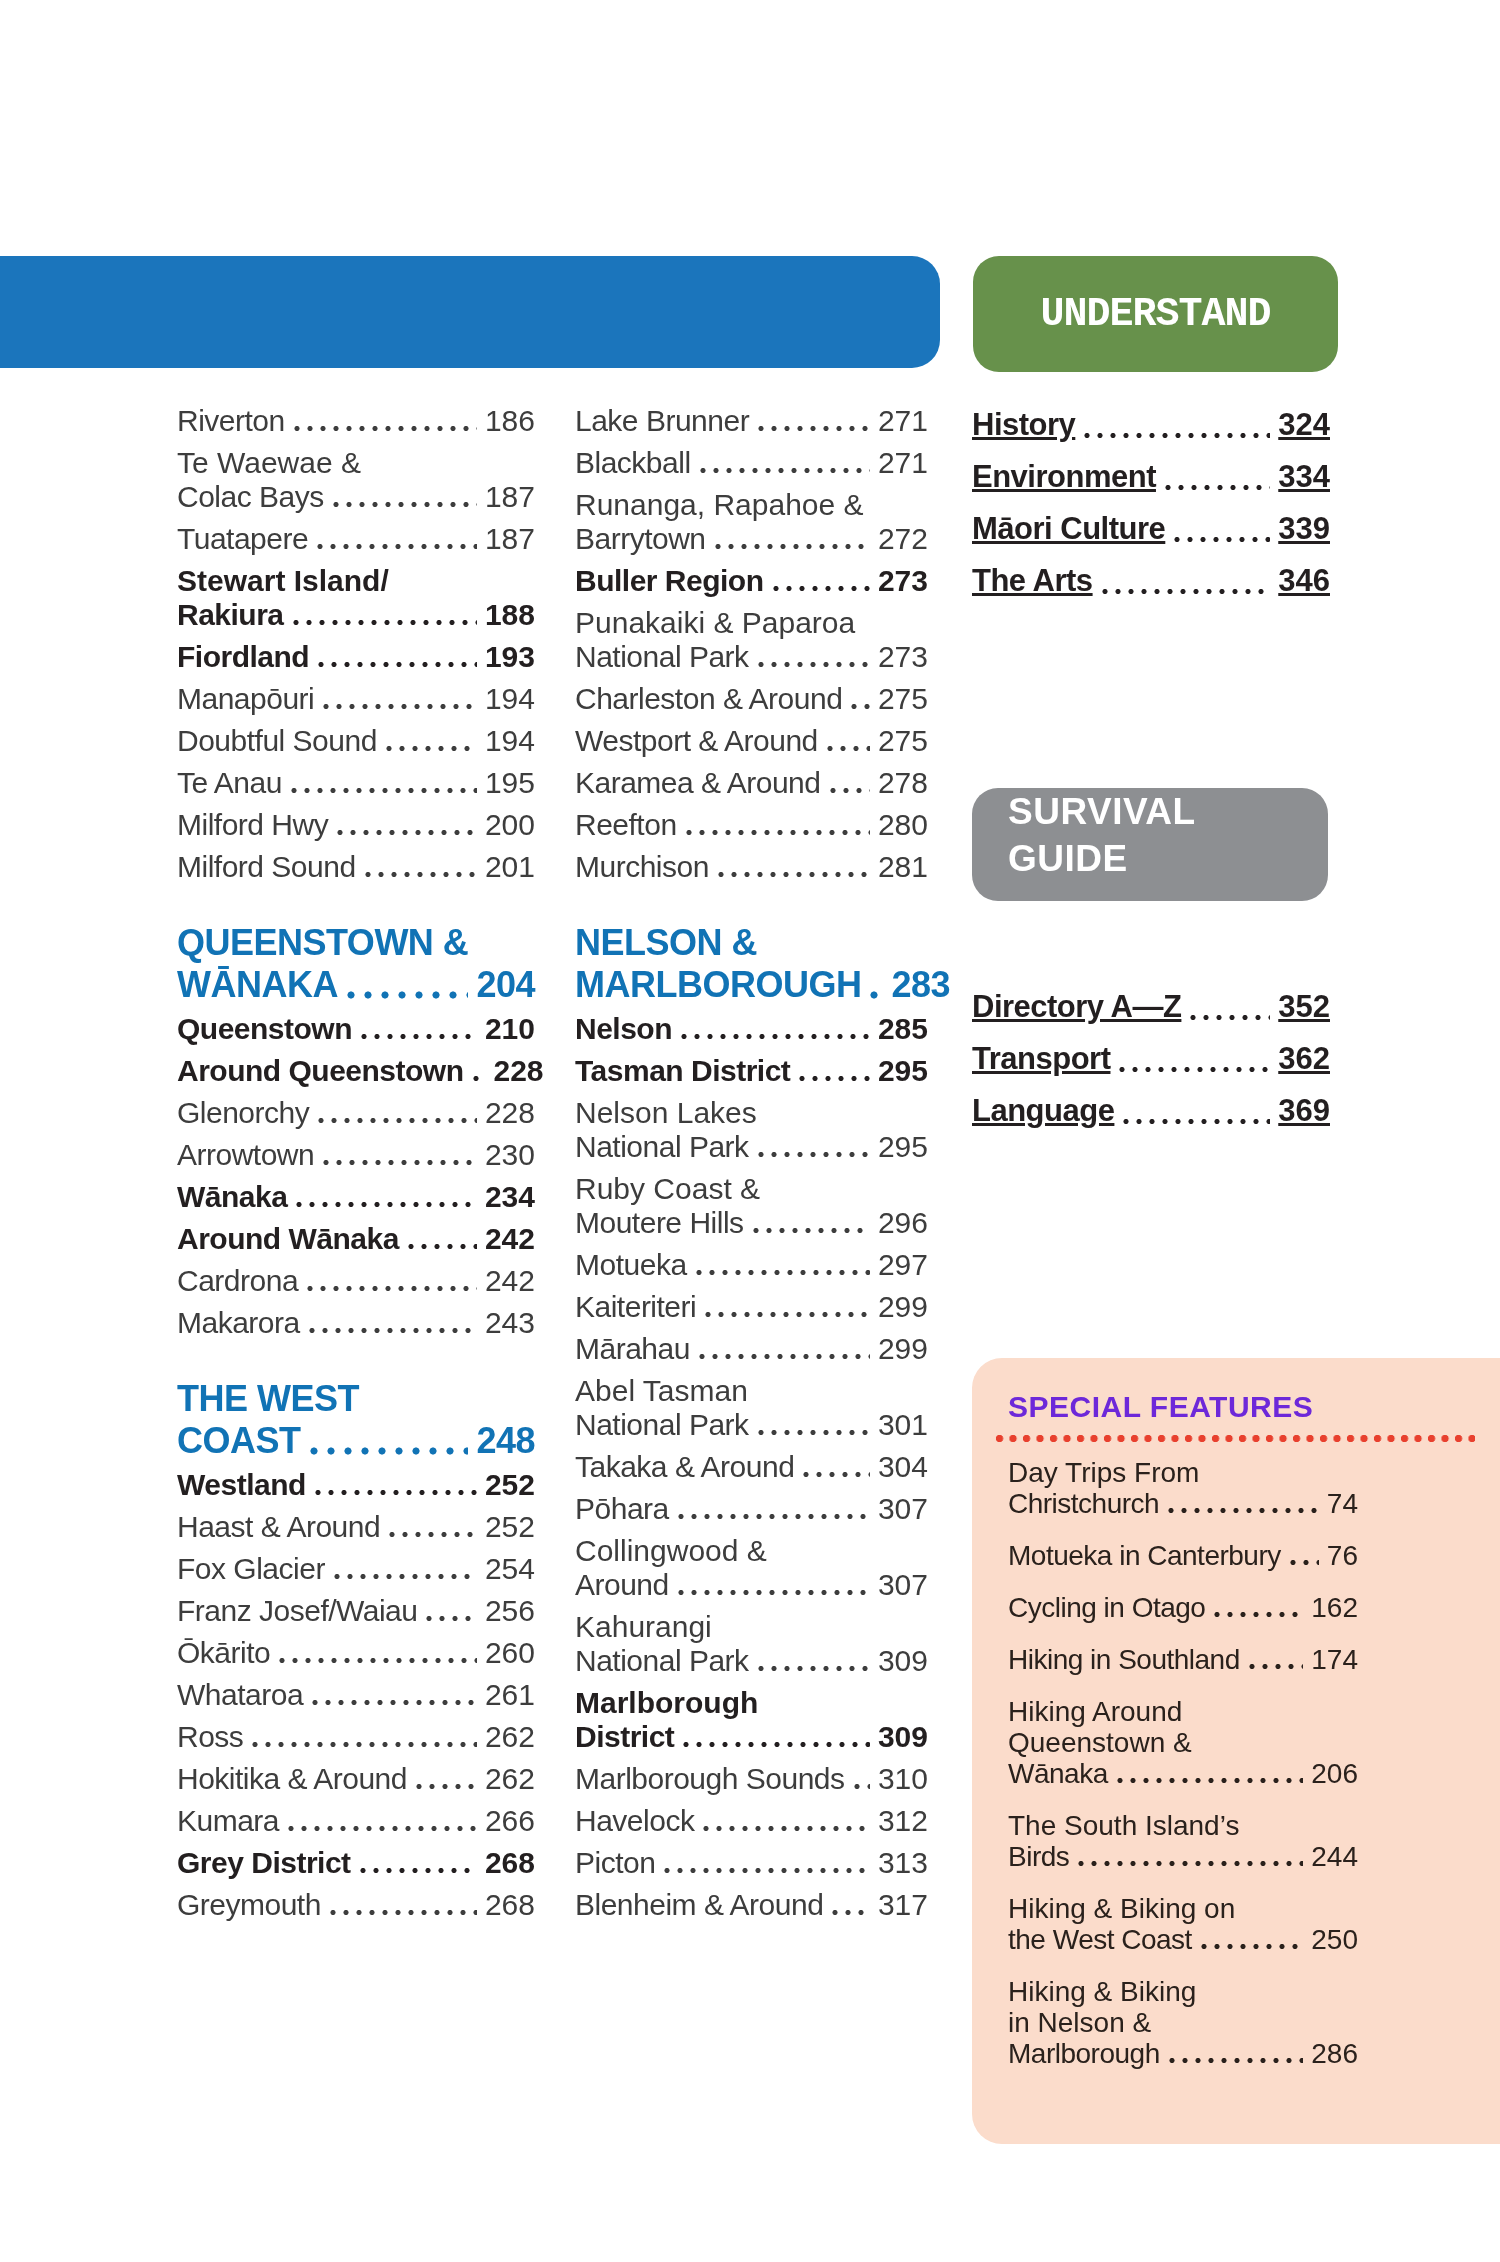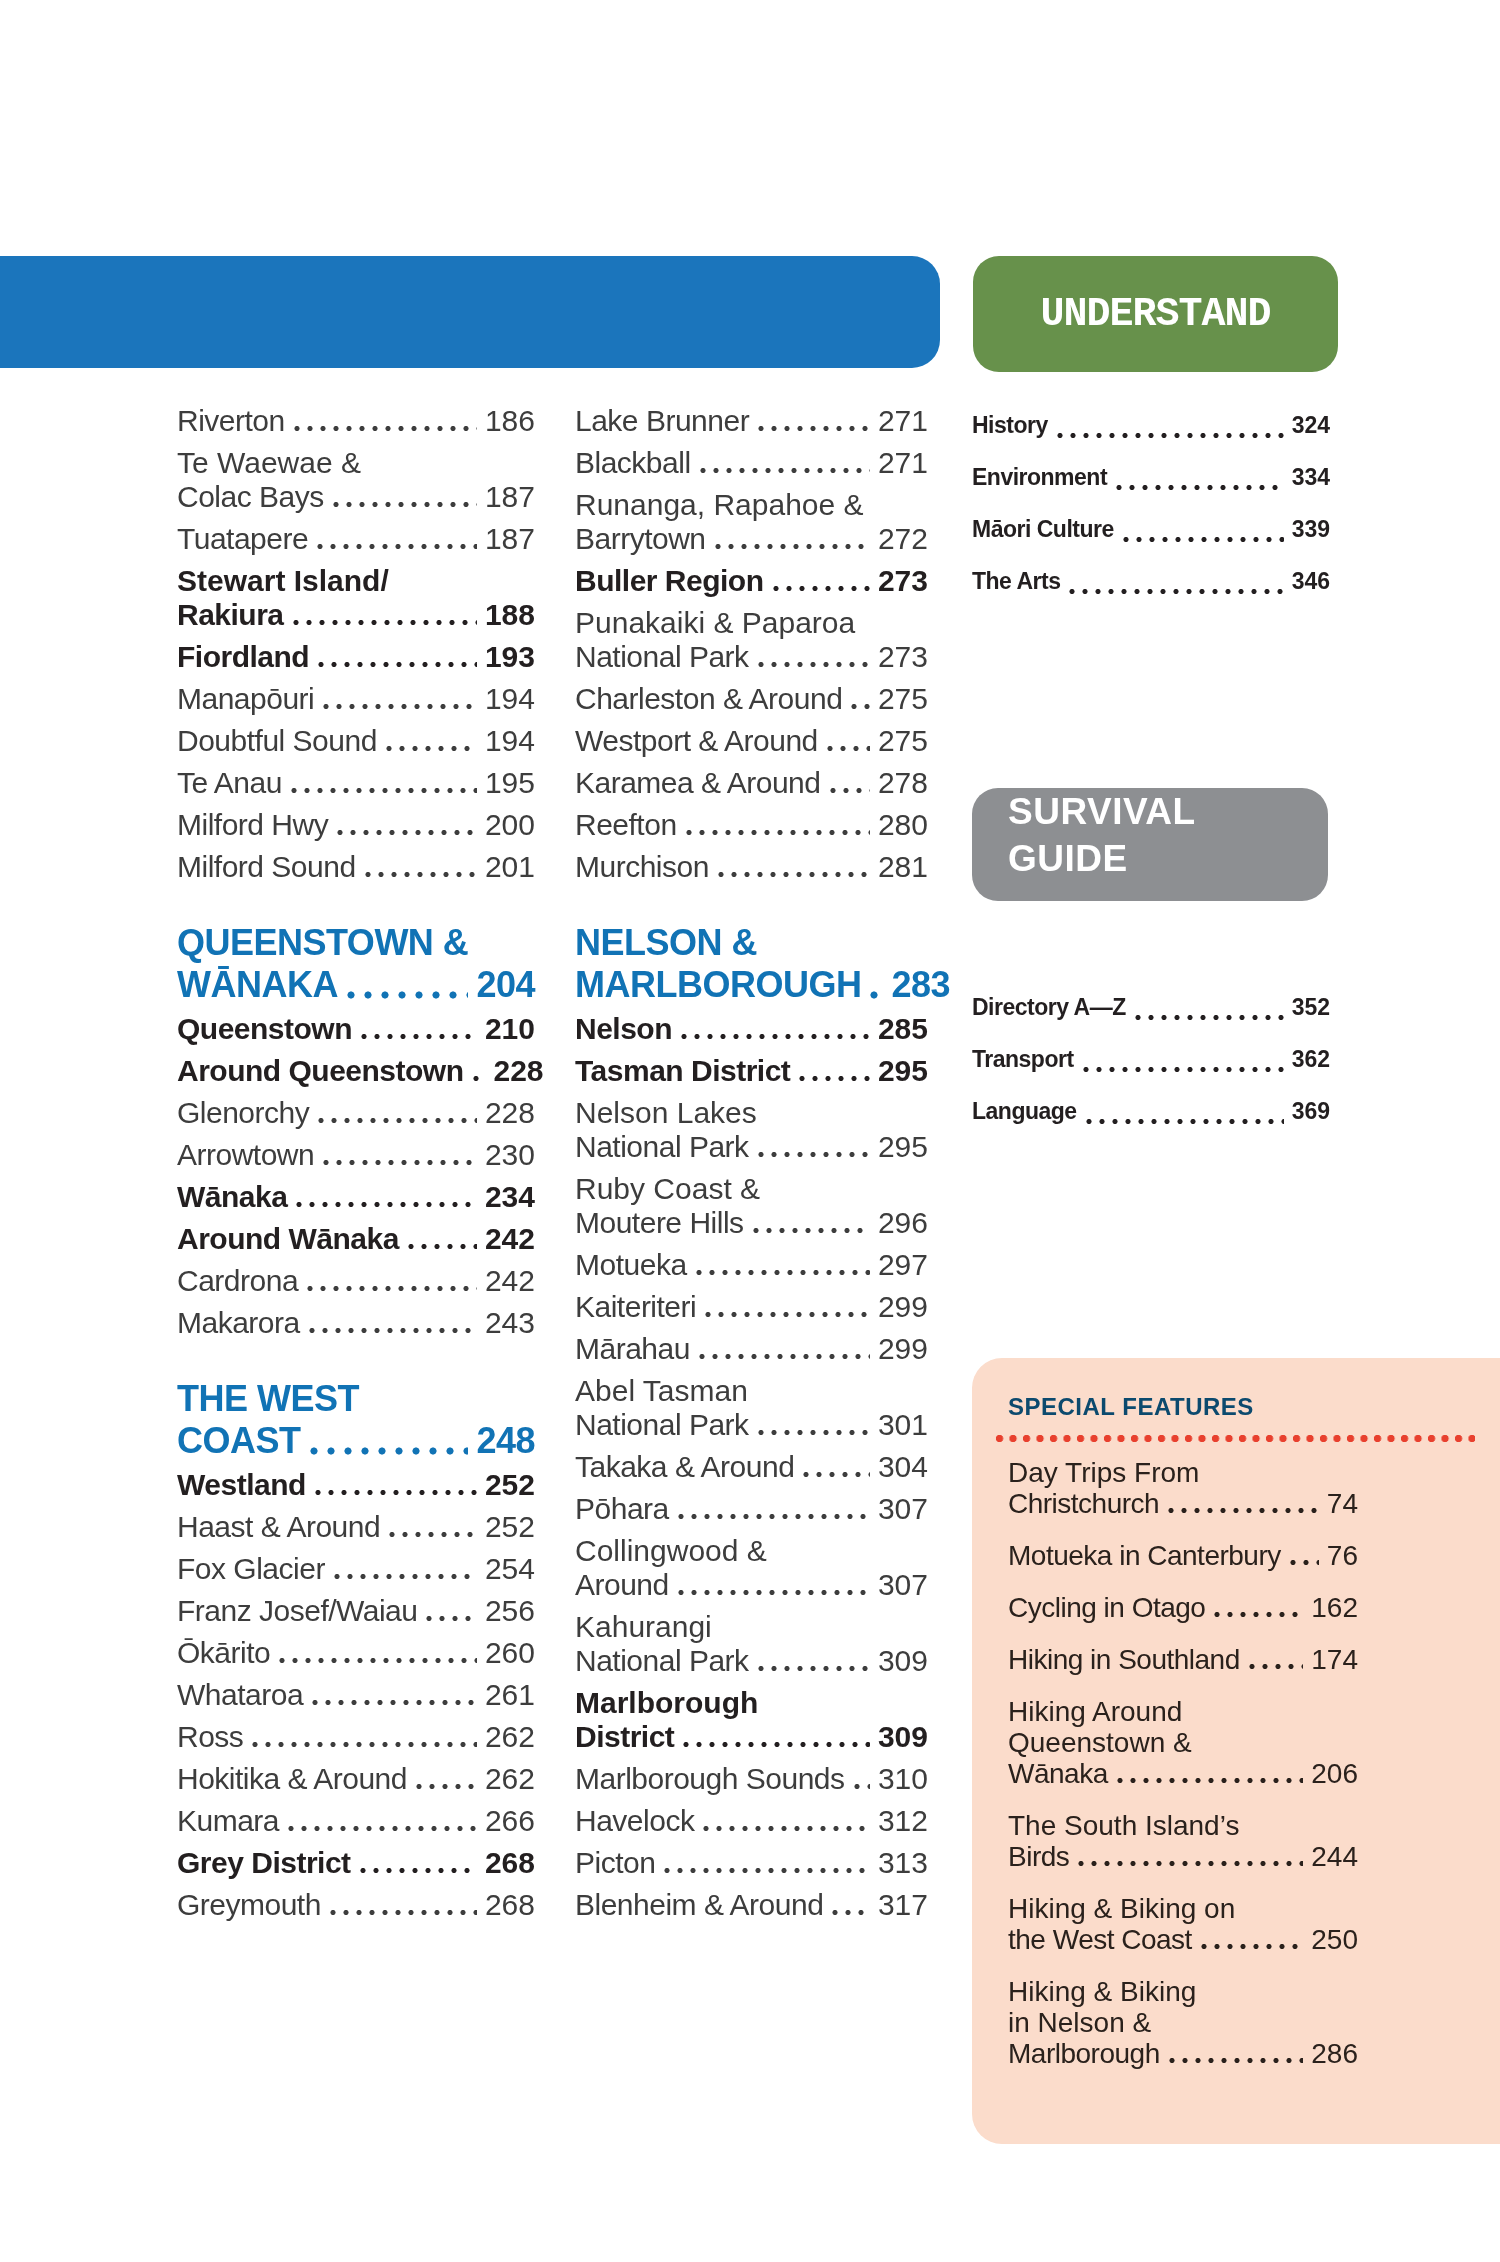--- a/index.html
+++ b/index.html
@@ -49,30 +49,30 @@
     flex:1 0 14px;align-self:flex-end;height:9px;margin:0 2px 5px 8px;
     background-image:radial-gradient(circle at 4px 4.5px, currentColor 2.2px, transparent 2.9px);
     background-size:13px 9px;background-repeat:repeat-x;background-position:left bottom;
   }
   .row.section .leader{
     height:10px;margin-bottom:6px;
     background-image:radial-gradient(circle at 5px 5px, currentColor 3.2px, transparent 3.9px);
     background-size:17px 10px;
   }
   #understand-list .row,#survival-list .row{
-    font-size:23px;line-height:40px;margin-bottom:12px;
+    font-size:31px;line-height:40px;margin-bottom:12px;text-decoration:underline;
   }
   
   .features{
     position:absolute;left:972px;top:1358px;width:528px;height:786px;
     background:#fbdccb;border-radius:30px 0 0 30px;box-sizing:border-box;
     padding:34px 0 0 36px;
   }
   .f-title{
-    font-size:24px;font-weight:bold;color:#0c4a6e;letter-spacing:0.5px;line-height:30px;
+    font-size:30px;font-weight:bold;color:#6d28d9;letter-spacing:0.5px;line-height:30px;
   }
   .dots{
     margin:12px 0 0 -13px;width:480px;height:9px;
     background-image:radial-gradient(circle at 4.5px 4.5px, #e8402e 3.4px, transparent 4px);
     background-size:13.5px 9px;background-repeat:repeat-x;
   }
   .f-list{margin-top:14px;width:350px;}
   .f-list .row{
     font-weight:normal;color:#2a211c;font-size:28px;line-height:31px;margin-bottom:21px;
   }

